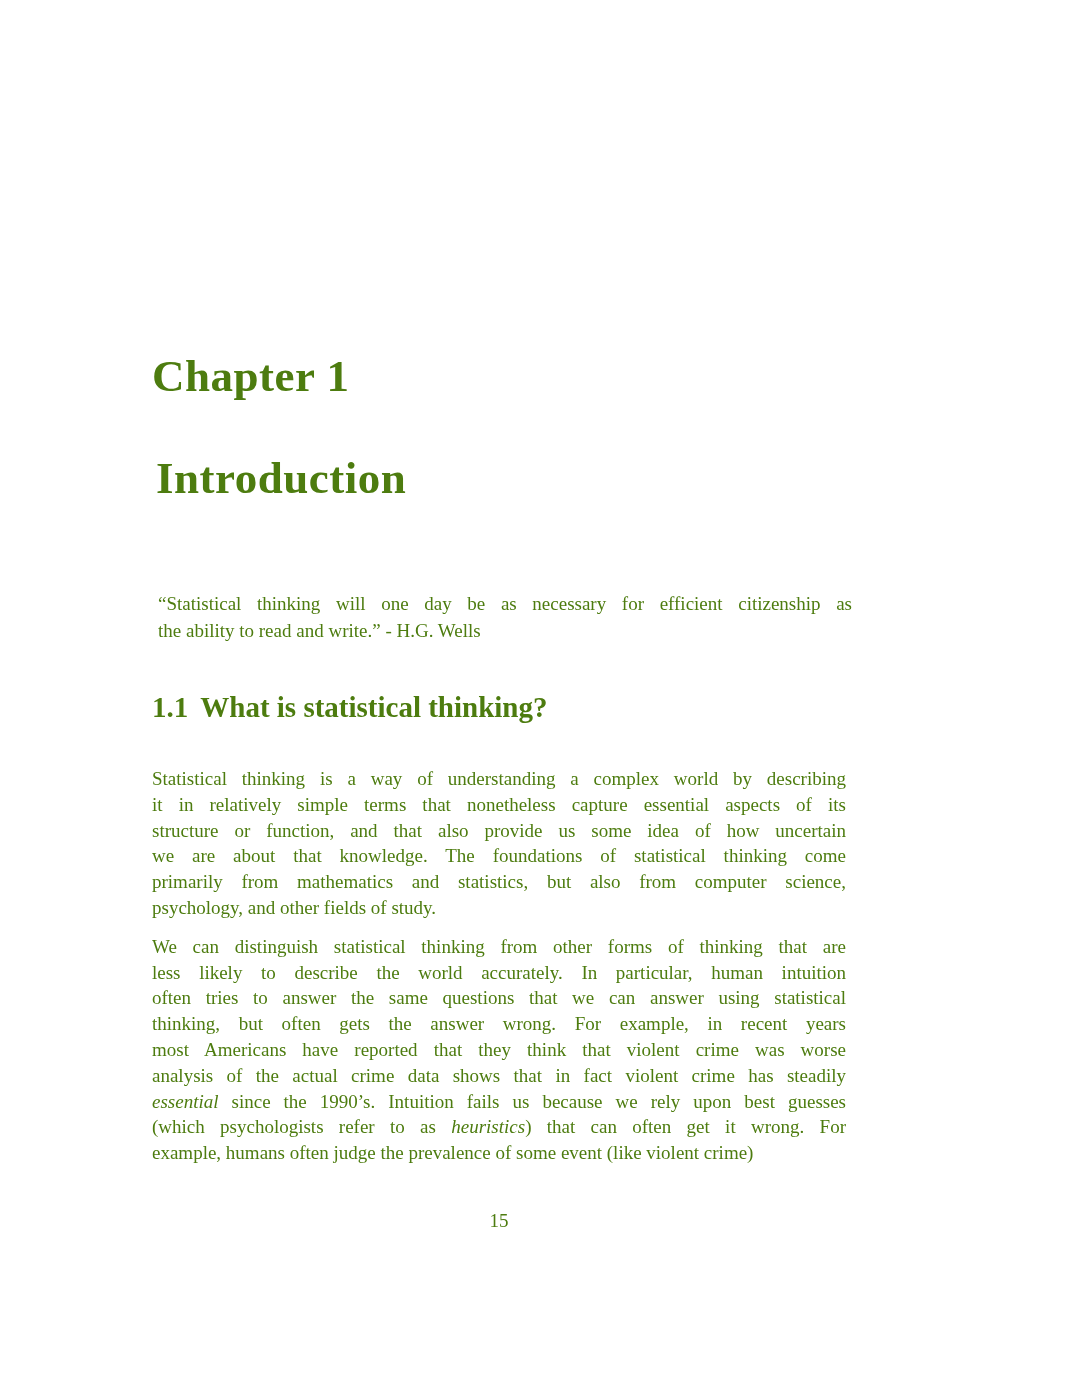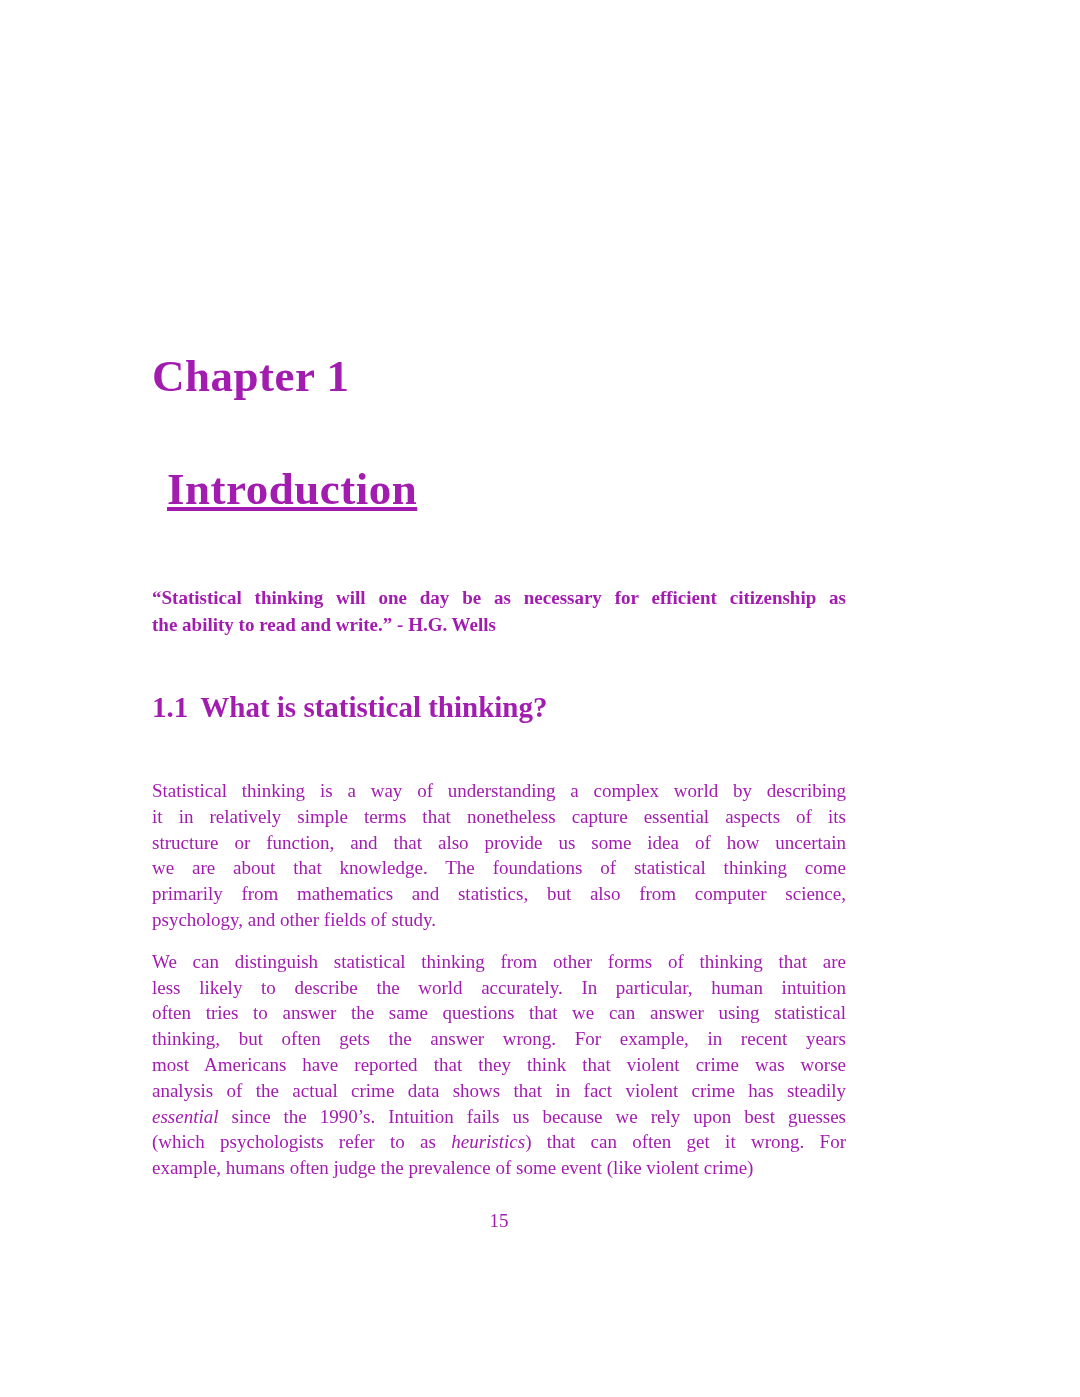--- a/index.html
+++ b/index.html
@@ -6,53 +6,51 @@
     margin: 0;
     padding: 0;
     background: #ffffff;
   }
   .page {
     position: relative;
     width: 1080px;
     height: 1397px;
     background: #ffffff;
     font-family: "Liberation Serif", serif;
-    color: #a21caf;
+    color: #4d7c0f;
     overflow: hidden;
   }
   .chapter-label {
     position: absolute;
     left: 152px;
     top: 352px;
     margin: 0;
     font-size: 45px;
     font-weight: bold;
     line-height: 1.1;
     letter-spacing: 0.5px;
   }
   .chapter-title {
     position: absolute;
     left: 152px;
     top: 450px;
-    margin: 15px;
+    margin: 4px;
     font-size: 45px;
     font-weight: bold;
     line-height: 1.1;
     letter-spacing: 0.5px;
-    text-decoration: underline;
   }
   .epigraph {
     position: absolute;
     left: 150px;
     top: 582px;
     width: 694px;
-    margin: 2px;
+    margin: 8px;
     font-size: 19px;
     line-height: 27px;
-    font-weight: bold;
   }
   .section-heading {
     position: absolute;
     left: 152px;
     top: 692px;
     margin: 0;
     font-size: 29px;
     font-weight: bold;
     line-height: 1.1;
   }
@@ -61,21 +59,21 @@
   }
   .body-text {
     position: absolute;
     left: 152px;
     top: 762px;
     width: 694px;
     font-size: 19px;
     line-height: 25.8px;
   }
   .para {
-    margin: 16px 0 13px 0;
+    margin: 4px 0 13px 0;
   }
   .line {
     text-align: justify;
     text-align-last: justify;
   }
   .line.last {
     text-align-last: left;
   }
   .line em {
     font-style: italic;

